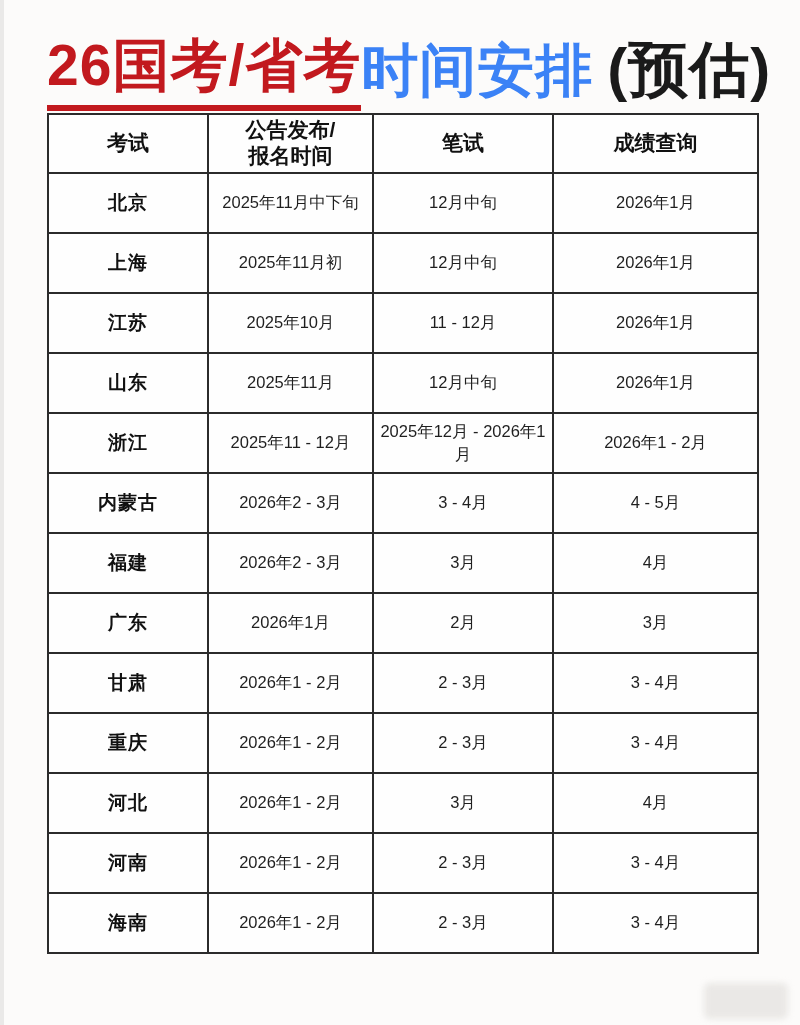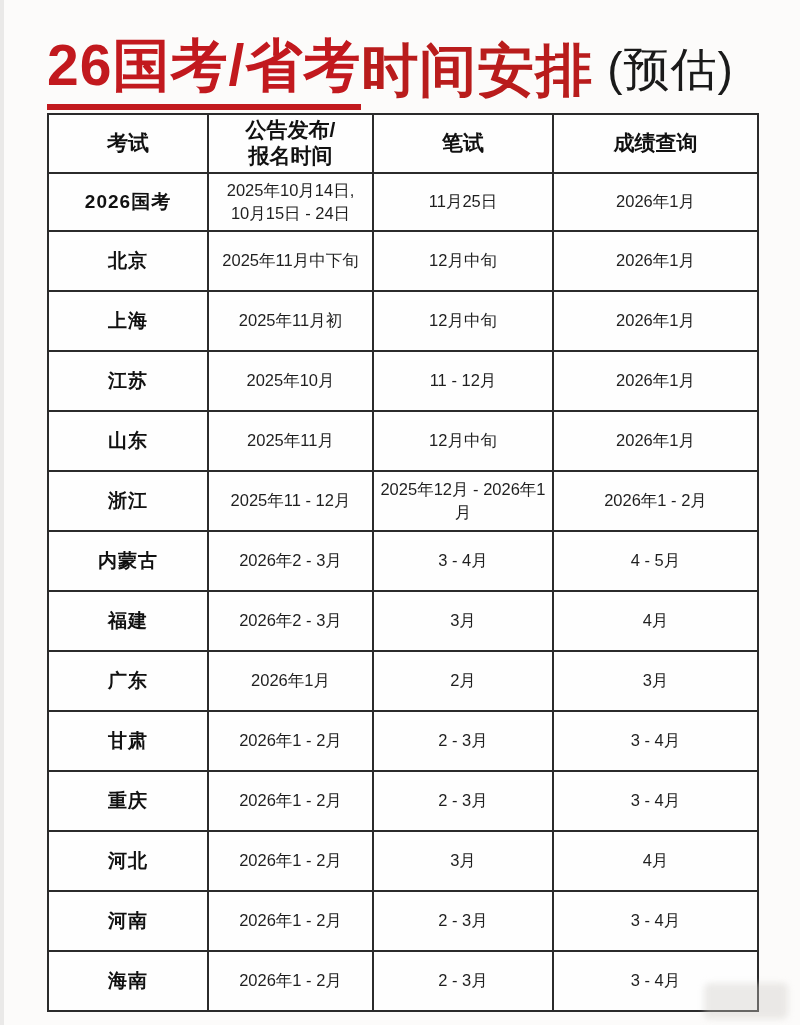--- a/index.html
+++ b/index.html
@@ -37,29 +37,29 @@
   }
   .title .t-red {
     color: var(--accent, #c2191e);
     font-size: 57px;
     font-weight: 900;
     border-bottom: 6px solid var(--accent, #c2191e);
     padding-bottom: 3px;
     line-height: 1.25;
   }
   .title .t-black {
-    color: #b91c1c;
+    color: #3b82f6;
     font-size: 57px;
     font-weight: 900;
     line-height: 1.25;
   }
   .title .t-suffix {
     color: #1a1a1a;
-    font-size: 46px;
-    font-weight: 400;
+    font-size: 60px;
+    font-weight: 700;
     margin-left: 14px;
   }
 
   
   table.schedule {
     position: absolute;
     left: 47px;
     top: 113px;
     width: 710px;
     border-collapse: collapse;
@@ -132,27 +132,20 @@
     <thead>
       <tr>
         <th>考试</th>
         <th>公告发布/
 报名时间</th>
         <th>笔试</th>
         <th>成绩查询</th>
       </tr>
     </thead>
     <tbody id="schedule-body">
-        <tr class="tall">
-      <td class="exam">2026国考</td>
-      <td class="announce">2025年10月14日,
-10月15日 - 24日</td>
-      <td class="written">11月25日</td>
-      <td class="results">2026年1月</td>
-    </tr>
         <tr>
       <td class="exam">北京</td>
       <td class="announce">2025年11月中下旬</td>
       <td class="written">12月中旬</td>
       <td class="results">2026年1月</td>
     </tr>
         <tr>
       <td class="exam">上海</td>
       <td class="announce">2025年11月初</td>
       <td class="written">12月中旬</td>

